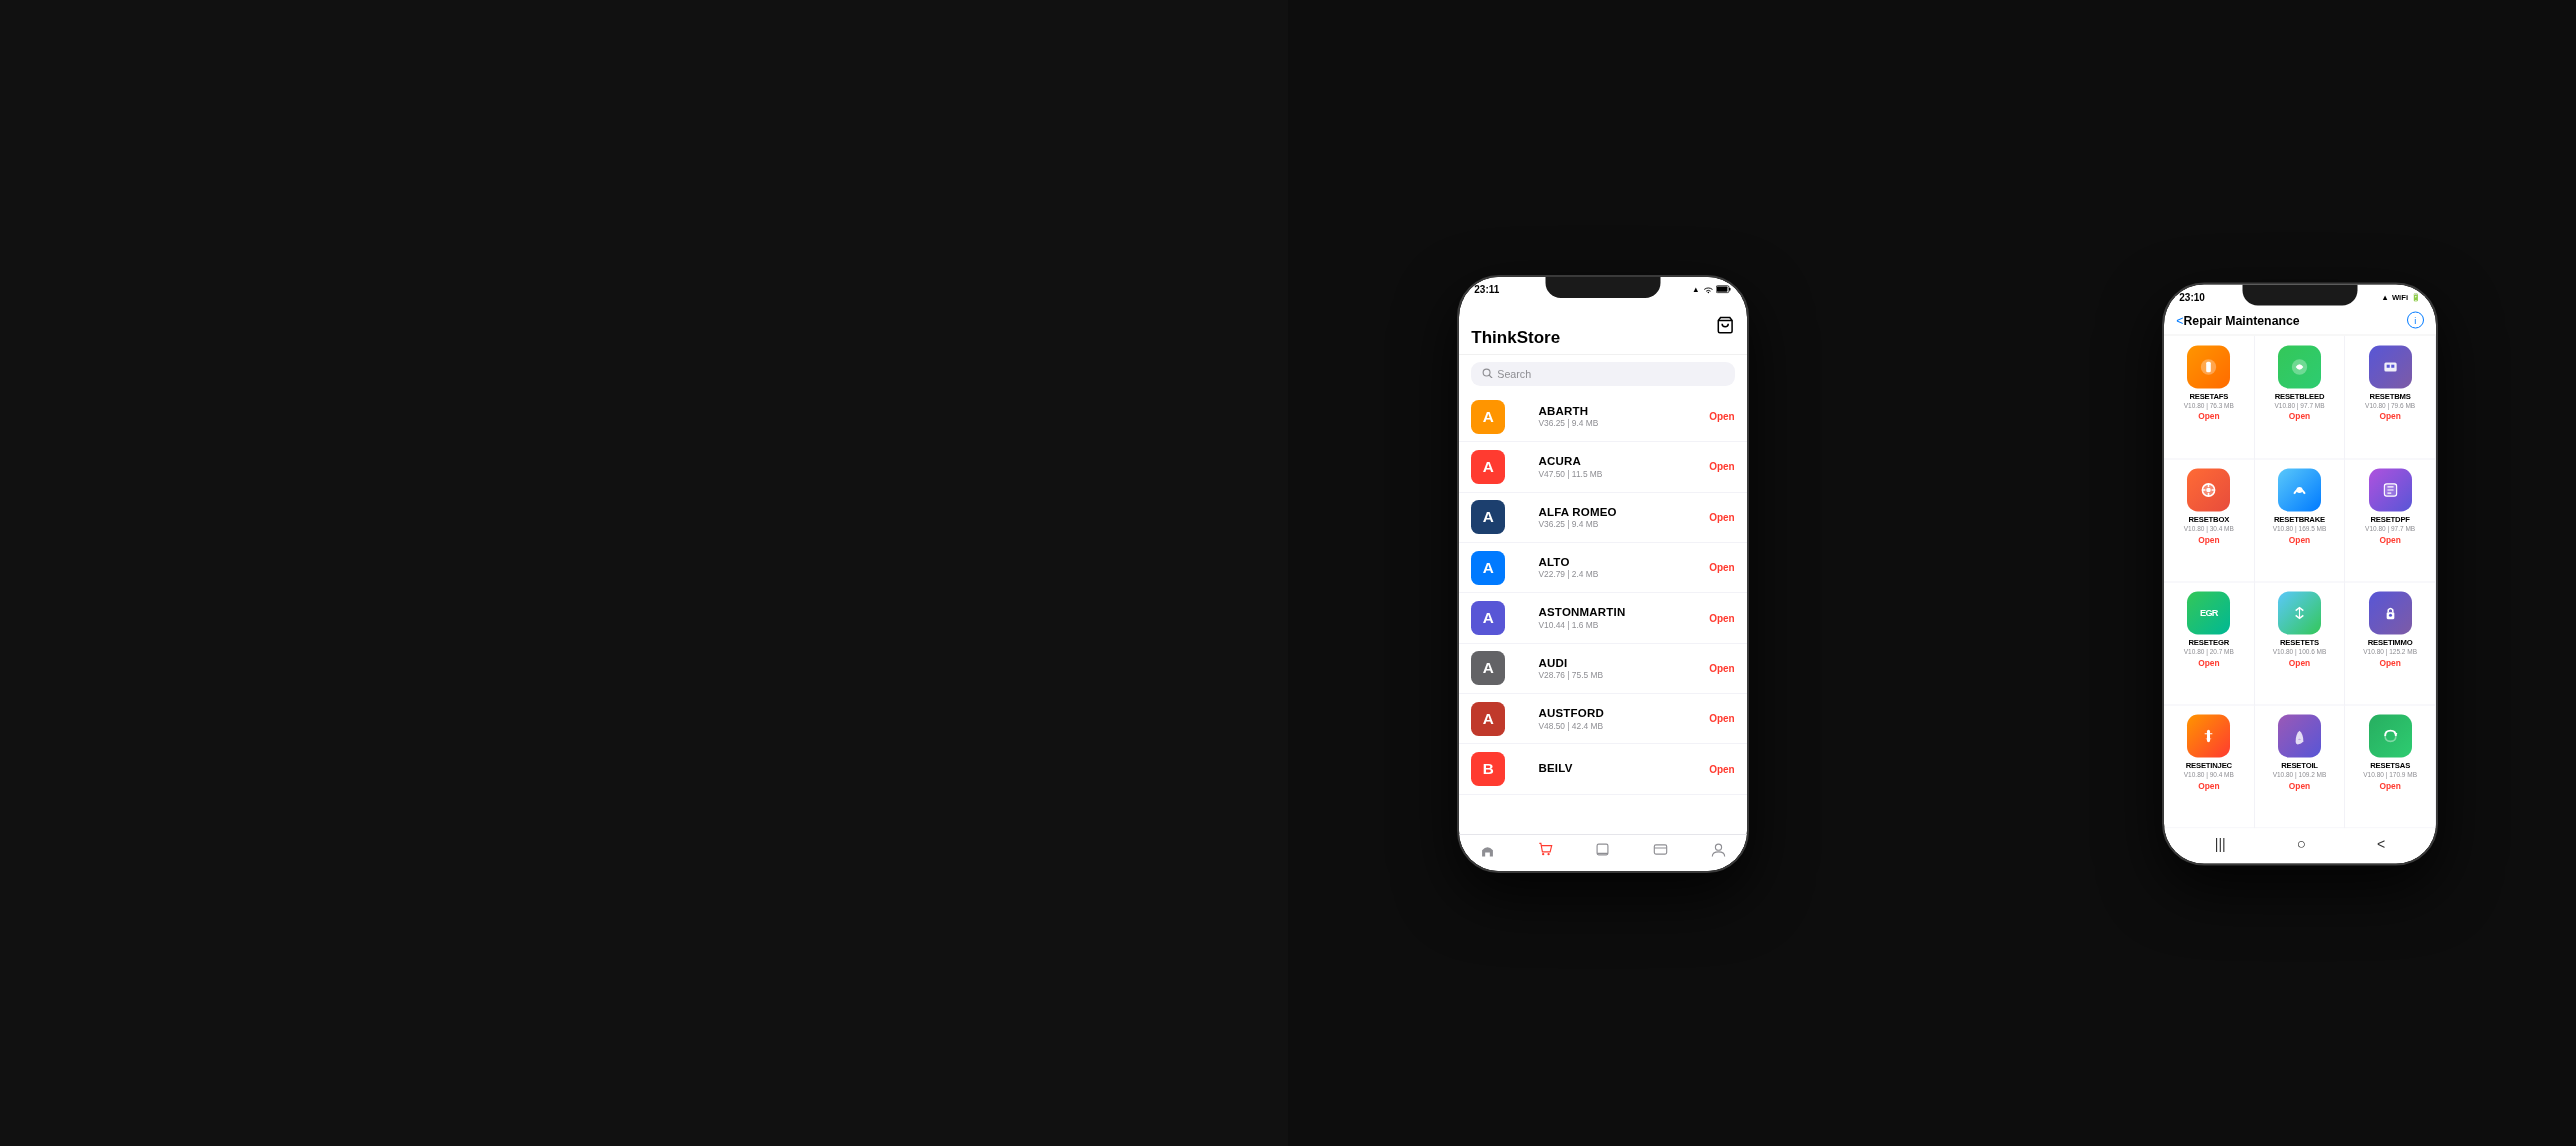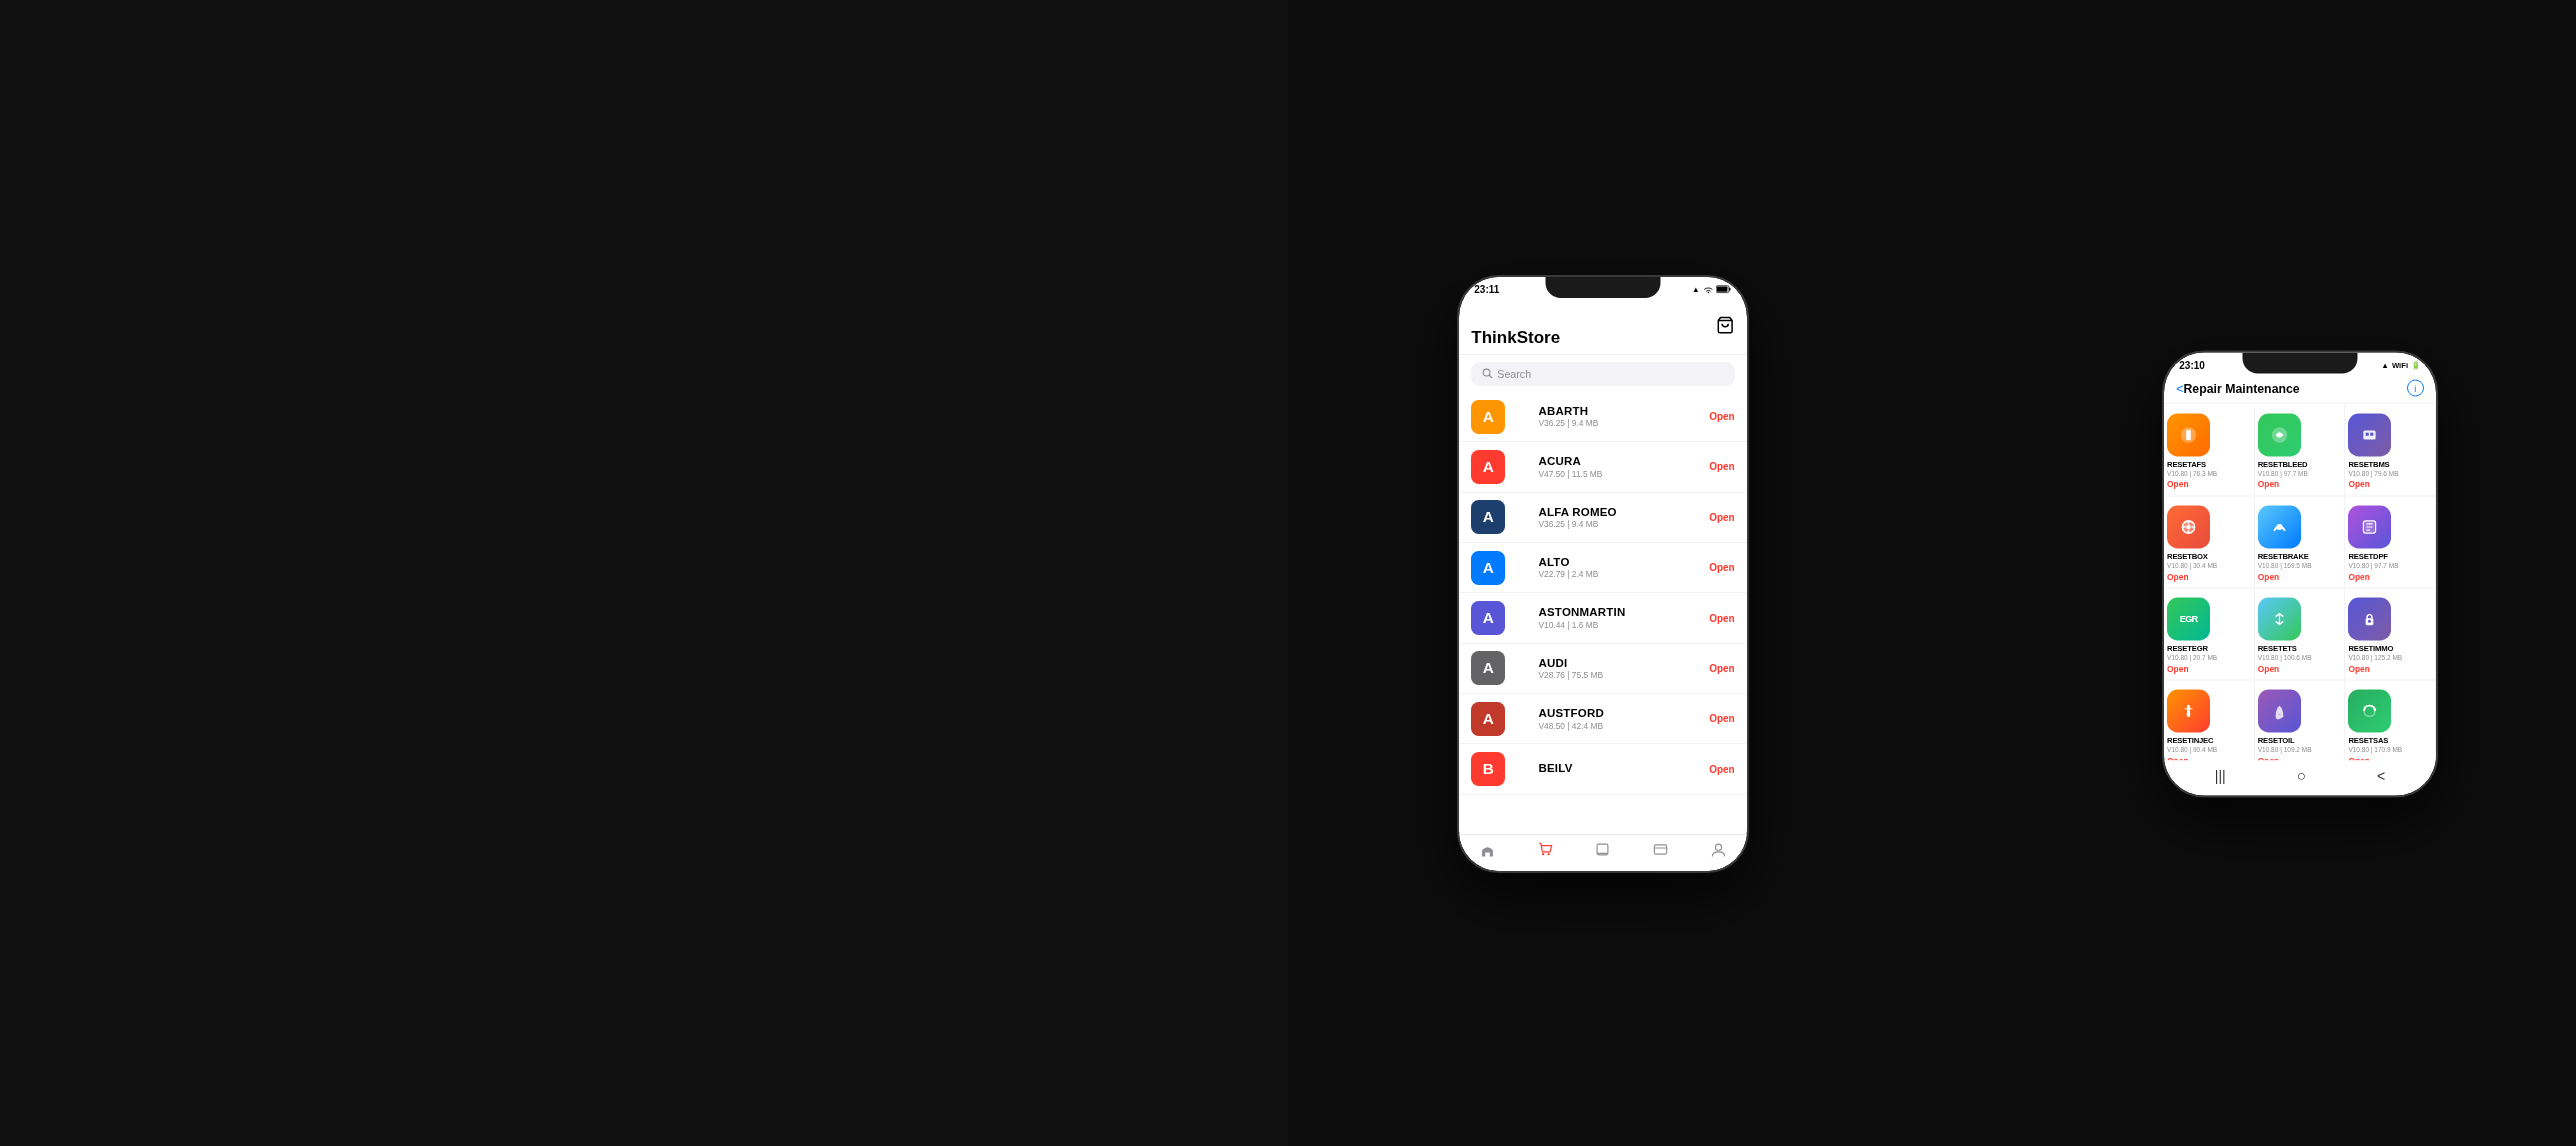--- a/index.html
+++ b/index.html
@@ -57,21 +57,21 @@
 
     
     .phone-left {
       width: 292px;
       height: 598px;
     }
 
     
     .phone-right {
       width: 276px;
-      height: 447px;
+      height: 583px;
       position: absolute;
       right: 153px;
       top: 50%;
       transform: translateY(-50%);
       z-index: 1;
     }
 
     .phone-left-wrapper {
       position: absolute;
       left: 169px;
@@ -266,21 +266,21 @@
       display: grid;
       grid-template-columns: repeat(3, 1fr);
       gap: 0;
       flex: 1;
       overflow: hidden;
     }
 
     .repair-app-item {
       display: flex;
       flex-direction: column;
-      align-items: flex-start;
+      align-items: center;
       padding: 9.2px 3.1px 6.1px;
       border-bottom: 0.8px solid #f2f2f7;
       border-right: 0.8px solid #f2f2f7;
     }
 
     .repair-app-icon {
       width: 43px;
       height: 43px;
       border-radius: 10.7px;
       display: flex;

